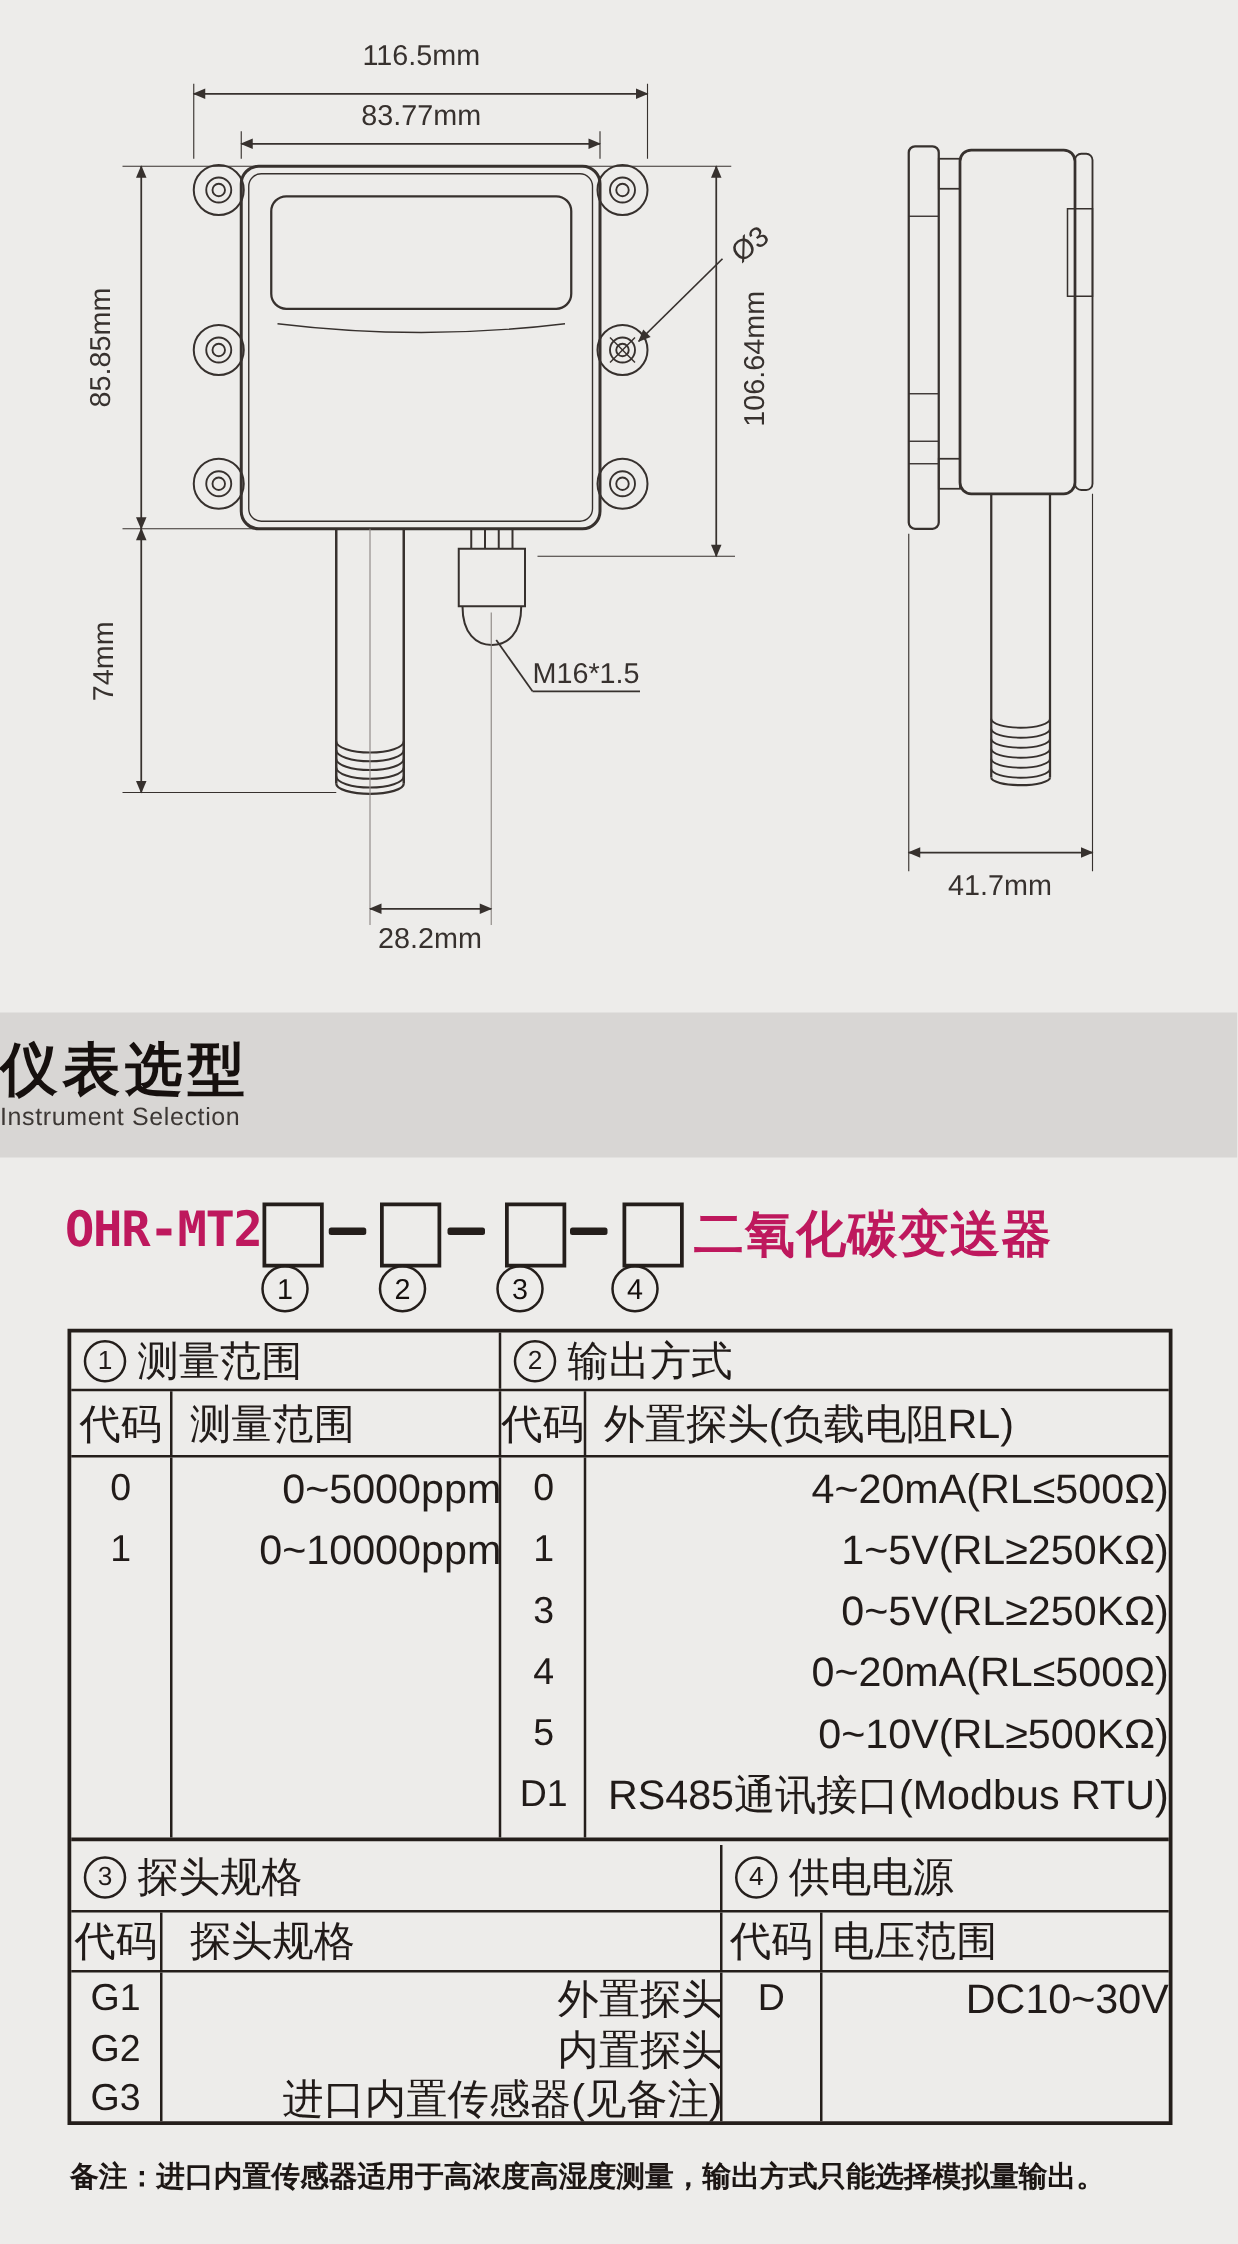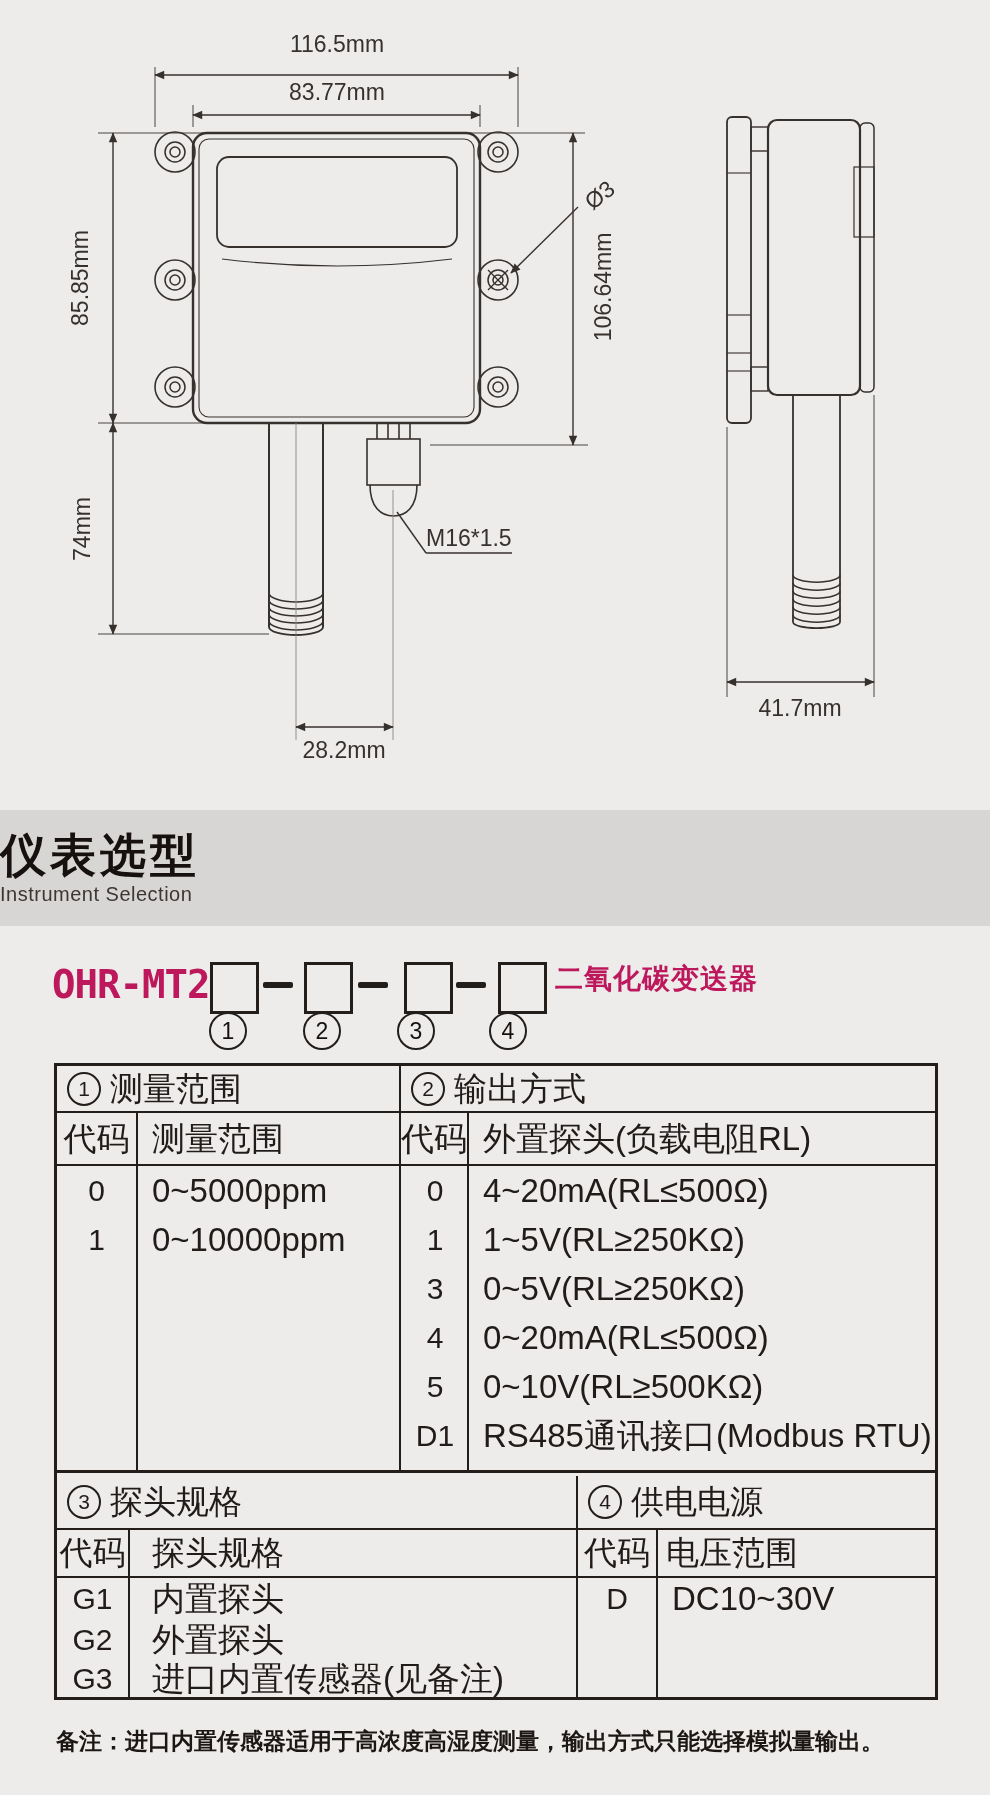--- a/index.html
+++ b/index.html
@@ -29,21 +29,21 @@
   .bb3{border-bottom:3px solid #241e1b;}
   .secrow{display:flex;align-items:center;gap:9px;padding-left:10px;font-size:33px;font-weight:500;}
   .circ{display:inline-flex;align-items:center;justify-content:center;flex:0 0 auto;
         width:30px;height:30px;border:2px solid #241e1b;border-radius:50%;font-size:21px;font-weight:500;}
   .hz{font-size:33px;font-weight:500;}
   .cn{text-align:center;}
   .padl{padding-left:14px;}
   .r49{height:49px;line-height:49px;}
   .r41{height:41px;line-height:41px;}
   .code{font-size:30px;}
-  .val{font-size:33px;}
+  .val{font-size:33px;text-align:right;}
   .lh51{line-height:51px;}
   .lh45{line-height:45px;}
   .lh52{line-height:52px;}
   .lh46{line-height:46px;}
   
   #note{left:56px;top:1726px;font-size:23px;font-weight:bold;color:#1c1614;white-space:nowrap;}
 </style>
 </head>
 <body>
 
@@ -196,21 +196,21 @@
   </div>
 
   <div class="mtxt" style="left:52px;top:962px;font-size:39px;font-family:'DejaVu Sans Mono','Liberation Sans',monospace;letter-spacing:-1px;">OHR-MT2</div>
   <div class="mbox" style="left:210px;top:962px;"></div>
   <div class="mdash" style="left:263px;top:982px;width:30px;"></div>
   <div class="mbox" style="left:304px;top:962px;"></div>
   <div class="mdash" style="left:358px;top:982px;width:30px;"></div>
   <div class="mbox" style="left:404px;top:962px;"></div>
   <div class="mdash" style="left:456px;top:982px;width:30px;"></div>
   <div class="mbox" style="left:498px;top:962px;"></div>
-  <div class="mtxt" style="left:555px;top:960px;font-size:28px;letter-spacing:1px;">二氧化碳变送器</div>
+  <div class="mtxt" style="left:555px;top:960px;font-size:40px;letter-spacing:1px;">二氧化碳变送器</div>
   <div class="poscirc" style="left:209px;top:1012px;">1</div>
   <div class="poscirc" style="left:303px;top:1012px;">2</div>
   <div class="poscirc" style="left:397px;top:1012px;">3</div>
   <div class="poscirc" style="left:489px;top:1012px;">4</div>
 
   <div id="tbl" class="b">
 
     <div class="b bb" style="left:0;top:0;width:878px;height:47px;">
       <div class="b br secrow lh45" style="left:0;top:0;width:344px;height:45px;">
         <span class="circ">1</span>
@@ -282,22 +282,22 @@
 
     <div class="b" style="left:0;top:512px;width:878px;height:119px;">
 
       <div class="b br" style="left:0;top:0;width:521px;height:119px;">
         <div class="b br" style="left:0;top:0;width:73px;height:119px;">
           <div class="r41 cn code">G1</div>
           <div class="r41 cn code">G2</div>
           <div class="cn code" style="height:37px;line-height:37px;">G3</div>
         </div>
         <div class="b" style="left:73px;top:0;width:448px;height:119px;">
+          <div class="r41 val" style="padding-left:22px;">外置探头</div>
           <div class="r41 val" style="padding-left:22px;">内置探头</div>
-          <div class="r41 val" style="padding-left:22px;">外置探头</div>
           <div class="val" style="height:37px;line-height:37px;padding-left:22px;">进口内置传感器(见备注)</div>
         </div>
       </div>
 
       <div class="b" style="left:521px;top:0;width:357px;height:119px;">
         <div class="b br" style="left:0;top:0;width:80px;height:119px;">
           <div class="r41 cn code">D</div>
         </div>
         <div class="b" style="left:80px;top:0;width:277px;height:119px;">
           <div class="r41 val padl">DC10~30V</div>

